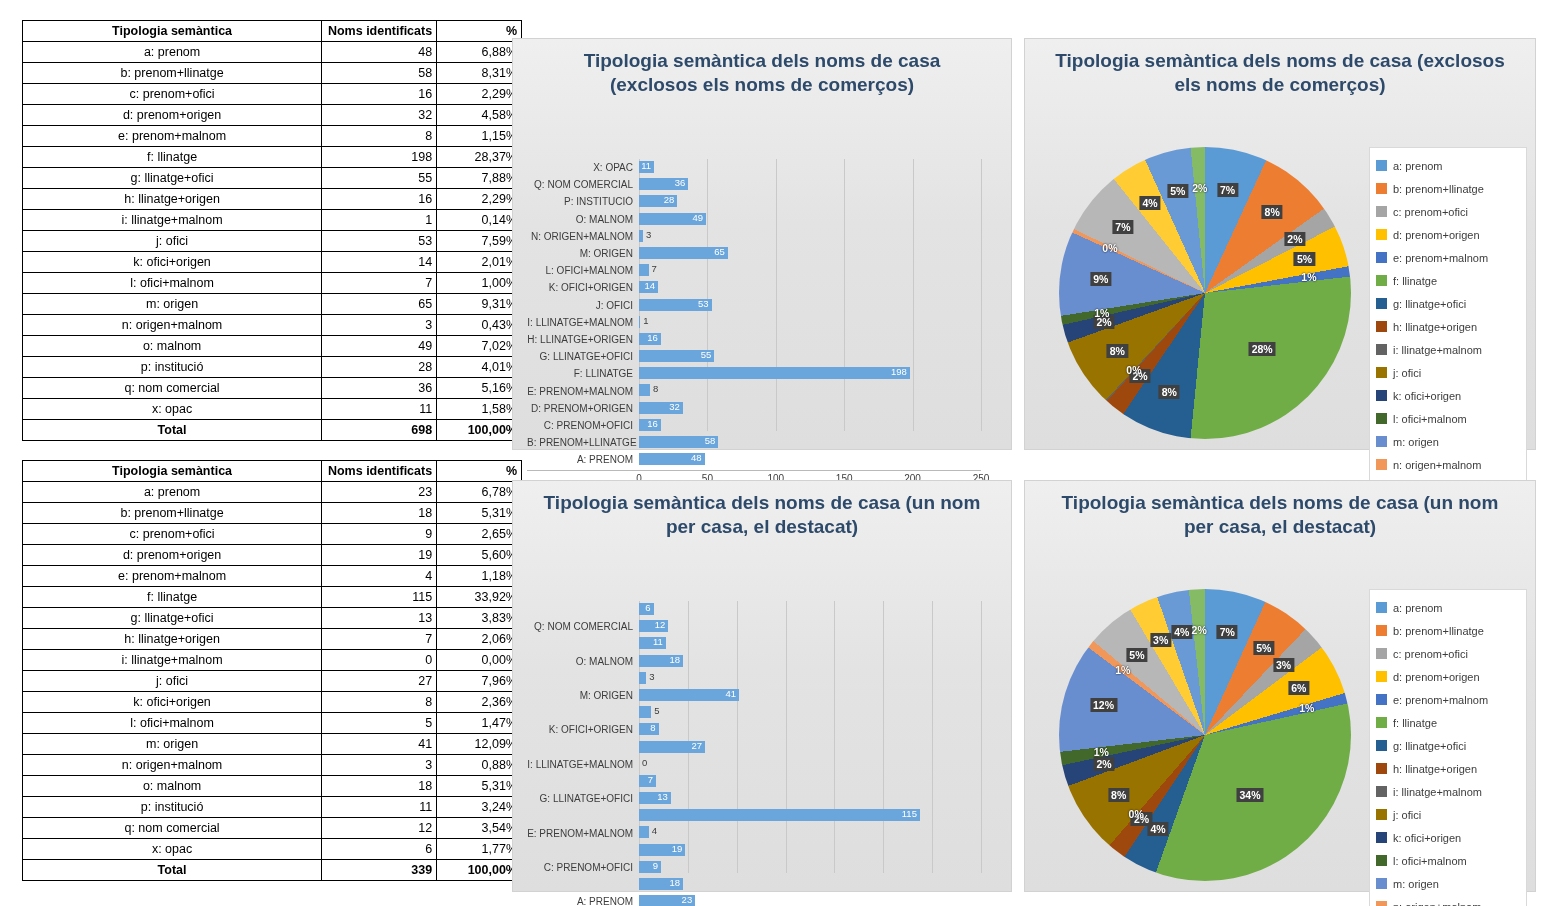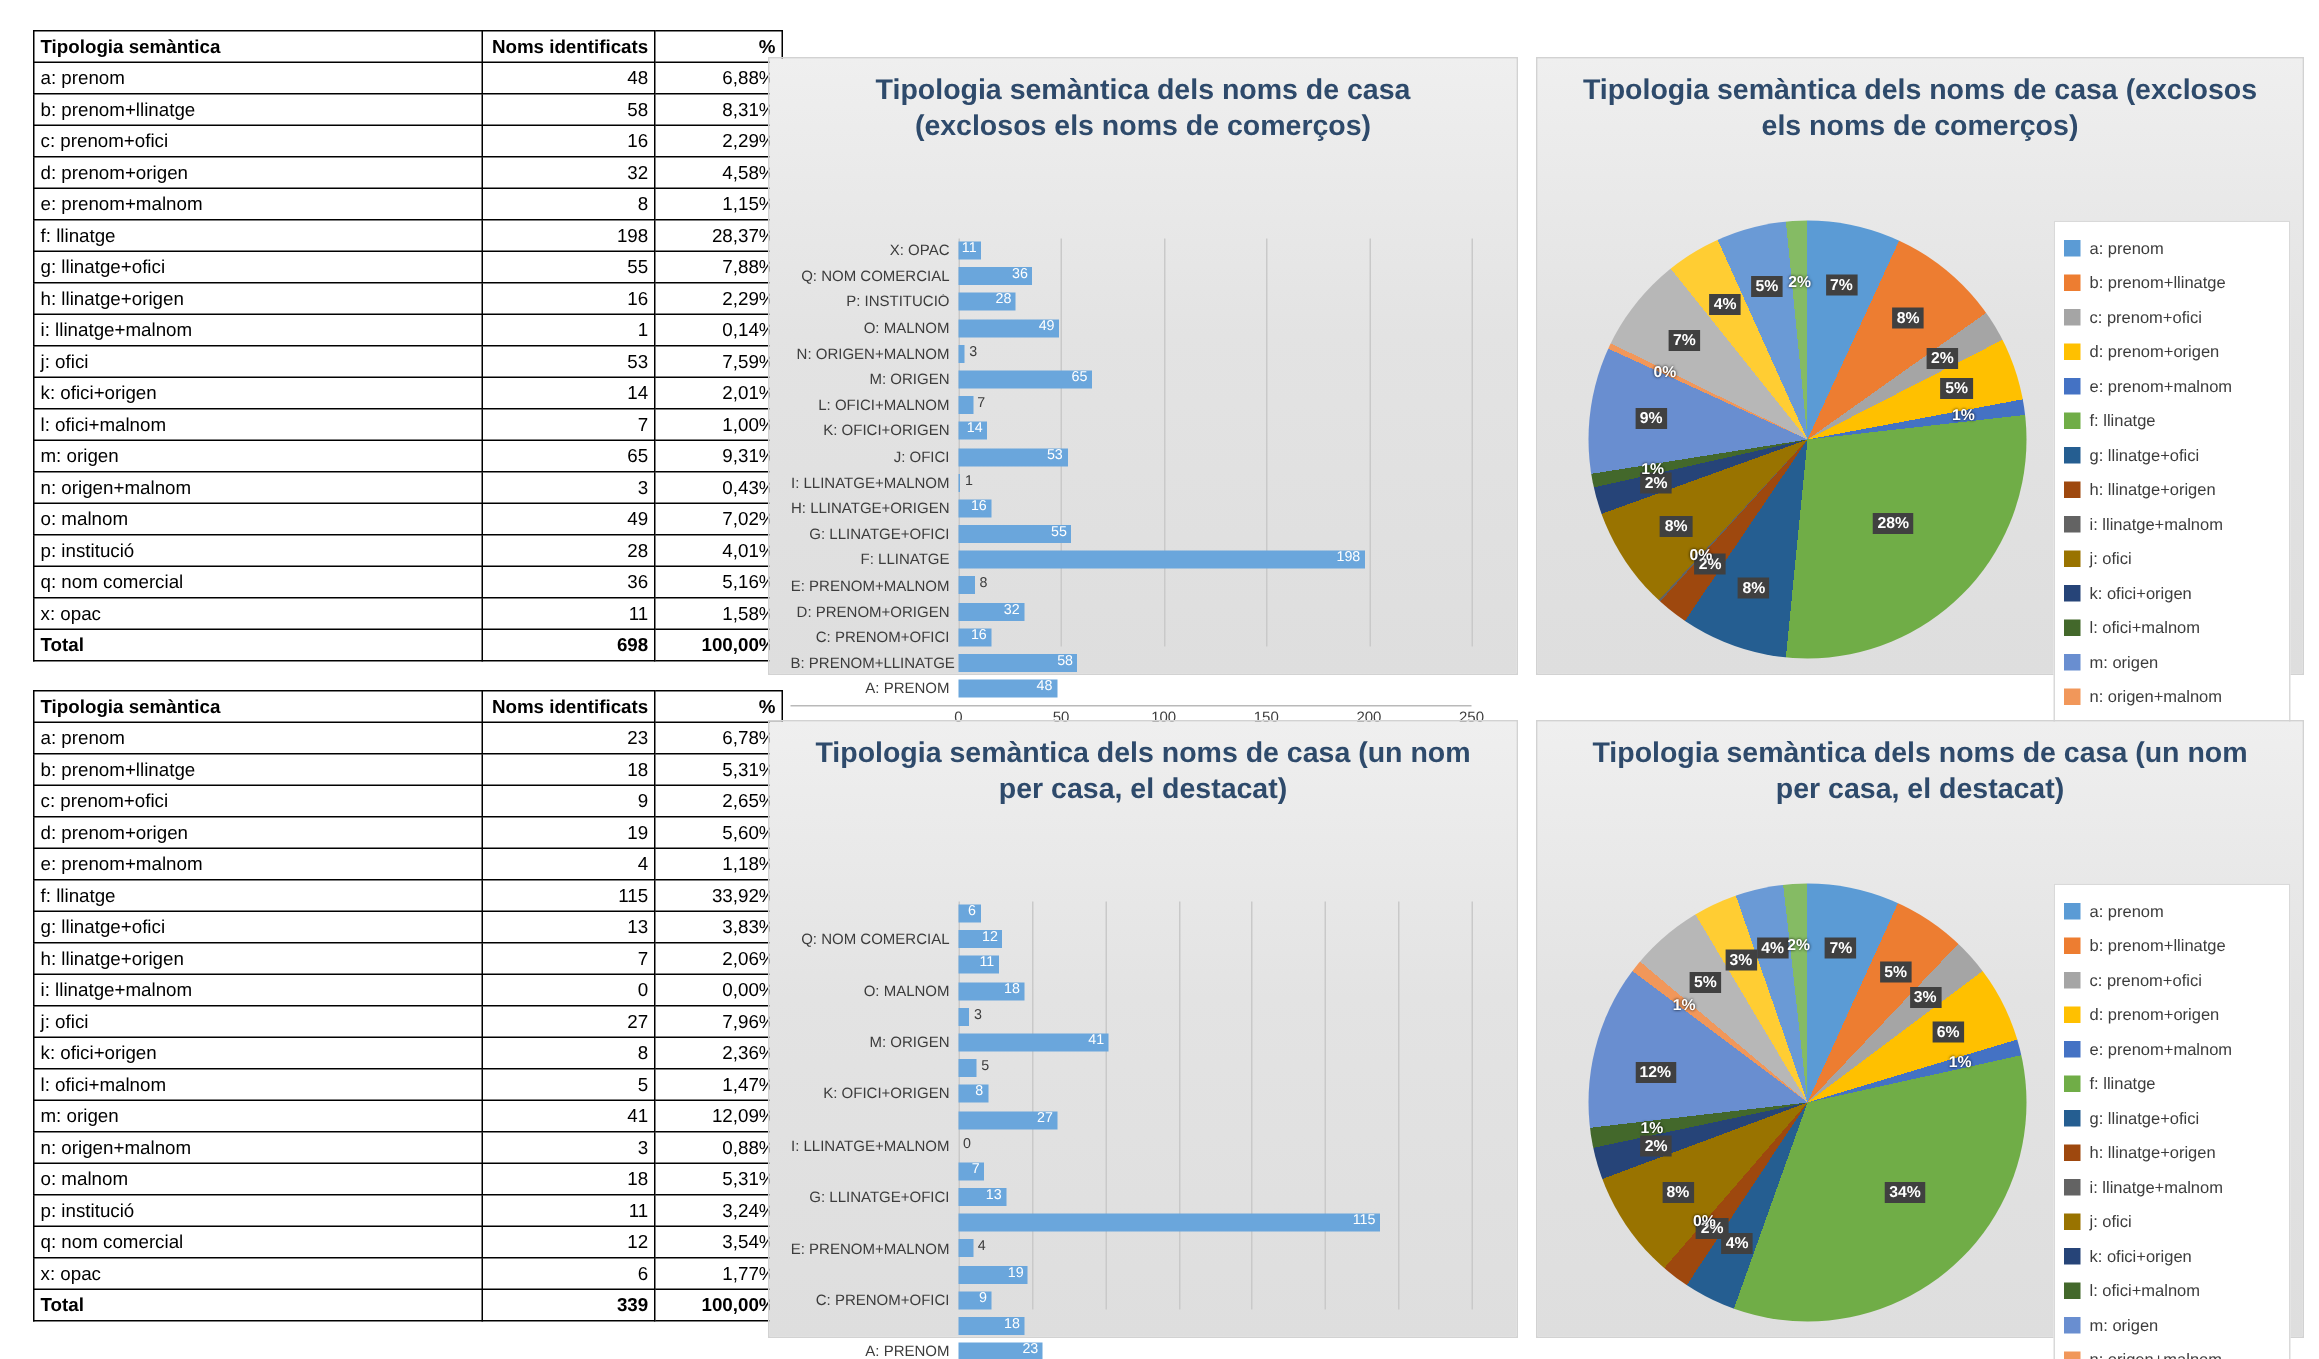--- a/index.html
+++ b/index.html
@@ -30,21 +30,21 @@
     color: #000;
   }
   table.data th, table.data td {
     border: 1px solid #000;
     padding: 1px 4px;
     height: 20px;
     line-height: 18px;
     white-space: nowrap;
   }
   table.data th { font-weight: bold; }
-  table.data .c-label { width: 300px; text-align: left; }
+  table.data .c-label { width: 300px; text-align: center; }
   table.data .c-num { width: 115px; text-align: right; }
   table.data .c-pct { width: 85px; text-align: right; }
   table.data tr.total td { font-weight: bold; }
 
   
   .panel {
     position: absolute;
     background: linear-gradient(to bottom, #efefef 0%, #e3e3e3 45%, #dedede 100%);
     border: 1px solid #d2d2d2;
   }
@@ -765,28 +765,28 @@
 
   <div class="panel" style="left:1024px; top:480px; width:512px; height:412px;">
     <div class="panel-title">Tipologia semàntica dels noms de casa (un nom per casa, el destacat)</div>
     <div id="pie2" class="pie-area" style="position:absolute; left:10px; top:104px; width:340px; height:300px;">
         <div class="pie" style="left: 24px; top: 4px; width: 292px; height: 292px; background: conic-gradient(rgb(91, 155, 213) 0deg, rgb(91, 155, 213) 24.425deg, rgb(237, 125, 49) 24.425deg, rgb(237, 125, 49) 43.54deg, rgb(165, 165, 165) 43.54deg, rgb(165, 165, 165) 53.097deg, rgb(255, 192, 0) 53.097deg, rgb(255, 192, 0) 73.274deg, rgb(68, 114, 196) 73.274deg, rgb(68, 114, 196) 77.522deg, rgb(112, 173, 71) 77.522deg, rgb(112, 173, 71) 199.646deg, rgb(37, 94, 145) 199.646deg, rgb(37, 94, 145) 213.451deg, rgb(158, 72, 14) 213.451deg, rgb(158, 72, 14) 220.885deg, rgb(99, 99, 99) 220.885deg, rgb(99, 99, 99) 220.885deg, rgb(153, 115, 0) 220.885deg, rgb(153, 115, 0) 249.558deg, rgb(38, 68, 120) 249.558deg, rgb(38, 68, 120) 258.053deg, rgb(67, 104, 43) 258.053deg, rgb(67, 104, 43) 263.363deg, rgb(105, 142, 208) 263.363deg, rgb(105, 142, 208) 306.903deg, rgb(241, 151, 90) 306.903deg, rgb(241, 151, 90) 310.088deg, rgb(183, 183, 183) 310.088deg, rgb(183, 183, 183) 329.204deg, rgb(255, 205, 51) 329.204deg, rgb(255, 205, 51) 340.885deg, rgb(106, 154, 214) 340.885deg, rgb(106, 154, 214) 353.628deg, rgb(133, 187, 100) 353.628deg, rgb(133, 187, 100) 360deg);"></div>
         <div class="pie-label" style="left: 192.237px; top: 47.2588px;">7%</div>
         <div class="pie-label" style="left: 228.755px; top: 62.8334px;">5%</div>
         <div class="pie-label" style="left: 248.509px; top: 80.0964px;">3%</div>
         <div class="pie-label" style="left: 263.817px; top: 102.581px;">6%</div>
         <div class="pie-label plain" style="left: 271.725px; top: 123.499px;">1%</div>
-        <div class="pie-label" style="left: 235px; top: 210.219px;">34%</div>
+        <div class="pie-label" style="left: 215px; top: 210.219px;">34%</div>
         <div class="pie-label" style="left: 123.016px; top: 244.036px;">4%</div>
         <div class="pie-label" style="left: 106.491px; top: 233.767px;">2%</div>
         <div class="pie-label plain" style="left: 101.195px; top: 229.473px;">0%</div>
         <div class="pie-label" style="left: 83.6586px; top: 209.961px;">8%</div>
         <div class="pie-label" style="left: 69.0512px; top: 179.318px;">2%</div>
         <div class="pie-label plain" style="left: 66.2594px; top: 166.973px;">1%</div>
-        <div class="pie-label" style="left: 68.5252px; top: 130px;">12%</div>
+        <div class="pie-label" style="left: 68.5252px; top: 120px;">12%</div>
         <div class="pie-label plain" style="left: 87.7272px; top: 84.5676px;">1%</div>
         <div class="pie-label" style="left: 101.934px; top: 69.8924px;">5%</div>
         <div class="pie-label" style="left: 125.648px; top: 54.6946px;">3%</div>
         <div class="pie-label" style="left: 146.812px; top: 47.4693px;">4%</div>
         <div class="pie-label plain" style="left: 164.158px; top: 45.0425px;">2%</div>
       </div>
     <div id="legend2" class="legend" style="left:344px; top:108px; width:158px;">
         <div class="legend-item">
           <span class="legend-swatch" style="background: rgb(91, 155, 213);"></span>
           <span>a: prenom</span>

